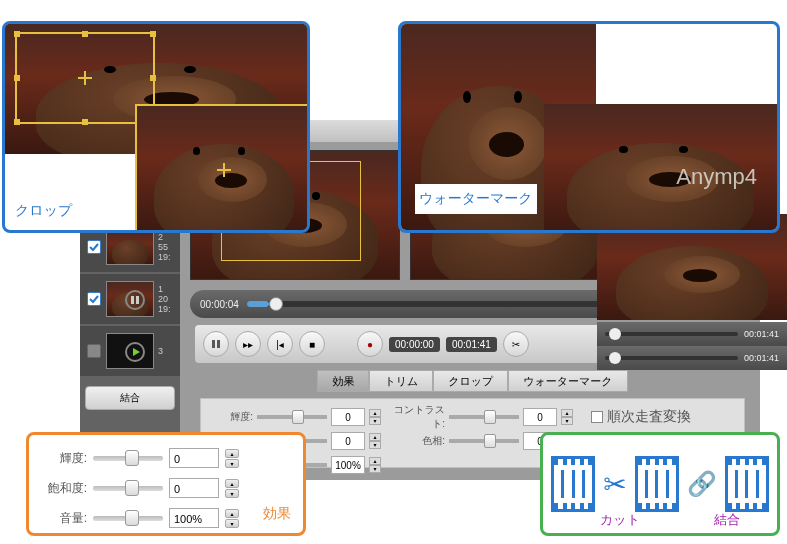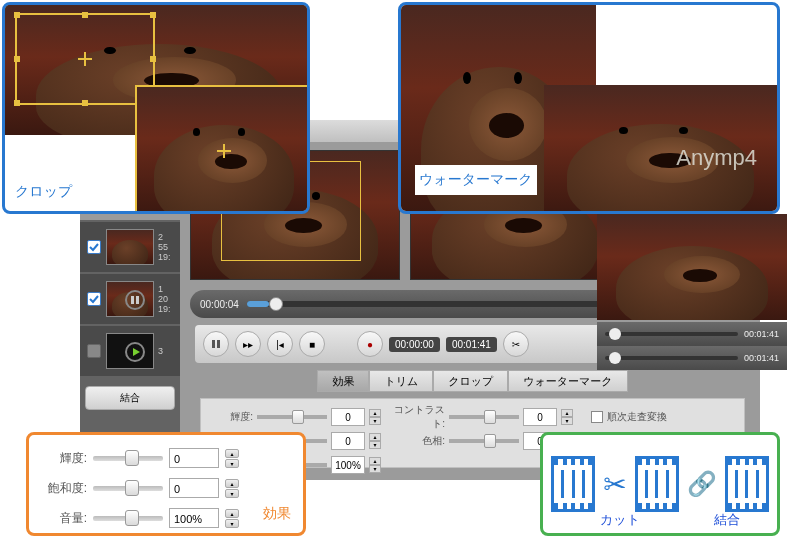--- a/index.html
+++ b/index.html
@@ -57,21 +57,21 @@
 .fx-lbl { width: 44px; text-align: right; color: #555; font-size: 10px; }
 .fx-slider { width: 70px; height: 4px; background: #aaa; position: relative; }
 .fx-slider .sk { position: absolute; left: 50%; top: -5px; width: 12px; height: 14px; background: linear-gradient(#fff,#ddd); border: 1px solid #999; border-radius: 2px; }
 .fx-val { width: 34px; height: 18px; background: #fff; border: 1px solid #aaa; font-size: 10px; text-align: center; line-height: 18px; }
 .spin { width: 12px; display: flex; flex-direction: column; }
 .spin span { height: 8px; background: #ddd; border: 1px solid #aaa; font-size: 6px; text-align: center; line-height: 6px; }
 .checkbox { width: 12px; height: 12px; background: #fff; border: 1px solid #888; }
 
 
 .callout { position: absolute; border: 3px solid; border-radius: 8px; background: #fff; overflow: hidden; }
-.callout.blue { border-color: #2878d0; }
+.callout.blue { border-color: #2878d0; margin-top: 19px; }
 .callout.orange { border-color: #f08830; }
 .callout.green { border-color: #48b050; }
 
 
 #co-crop { left: 2px; top: 2px; width: 308px; height: 212px; z-index: 10; }
 #co-crop .big { position: absolute; left: 0; top: 0; width: 308px; height: 130px; background: linear-gradient(#3a2818,#2a1810); }
 #co-crop .crop-box { position: absolute; left: 10px; top: 8px; width: 140px; height: 92px; border: 2px solid #e8c040; }
 #co-crop .handle { position: absolute; width: 6px; height: 6px; background: #e8c040; }
 #co-crop .zoom { position: absolute; left: 130px; top: 80px; width: 178px; height: 132px; background: linear-gradient(#3a2818,#2a1810); border: 2px solid #e8c040; }
 #co-crop .cross { position: absolute; left: 50%; top: 50%; width: 14px; height: 14px; transform: translate(-50%,-50%); }
@@ -119,21 +119,21 @@
 #co-cut { left: 540px; top: 432px; width: 240px; height: 104px; z-index: 10; display: flex; align-items: center; justify-content: center; gap: 8px; padding: 8px; }
 .film { width: 52px; height: 56px; position: relative; }
 .film-body { position: absolute; inset: 0; border: 3px solid #2878d0; }
 .film-holes { position: absolute; left: 3px; right: 3px; height: 6px; display: flex; justify-content: space-between; }
 .film-holes.top { top: 3px; } .film-holes.bot { bottom: 3px; }
 .film-holes span { width: 4px; height: 6px; background: #2878d0; }
 .film-bars { position: absolute; left: 3px; right: 3px; top: 14px; bottom: 14px; display: flex; justify-content: space-evenly; }
 .film-bars span { width: 3px; background: #2878d0; }
 .scissors { font-size: 28px; color: #2878d0; }
 .chain { font-size: 24px; color: #2878d0; }
-#co-cut .labels { position: absolute; bottom: 4px; left: 0; right: 0; display: flex; justify-content: space-around; font-size: 13px; color: #1d4ed8; margin-left: 20px; }
+#co-cut .labels { position: absolute; bottom: 4px; left: 0; right: 0; display: flex; justify-content: space-around; font-size: 13px; color: #a21caf; margin-left: 20px; }
 </style>
 </head>
 <body>
 
 <div class="editor">
   <div class="editor-title">編集</div>
 
   <div class="music-row">
     <span class="music-note">♫</span>
     <span class="music-note">♪</span>
@@ -261,21 +261,21 @@
       <div class="fx-slider">
           <div class="sk"></div>
         </div>
       <div class="fx-val">0</div>
       <div class="spin">
           <span>▴</span>
           <span>▾</span>
         </div>
       <div style="width:10px"></div>
       <div class="checkbox"></div>
-      <span style="font-size:10px;color:#555">順次走査変換</span>
+      <span style="font-size:14px;color:#555">順次走査変換</span>
     </div>
     <div class="fx-row">
       <span class="fx-lbl">飽和度:</span>
       <div class="fx-slider">
           <div class="sk"></div>
         </div>
       <div class="fx-val">0</div>
       <div class="spin">
           <span>▴</span>
           <span>▾</span>

